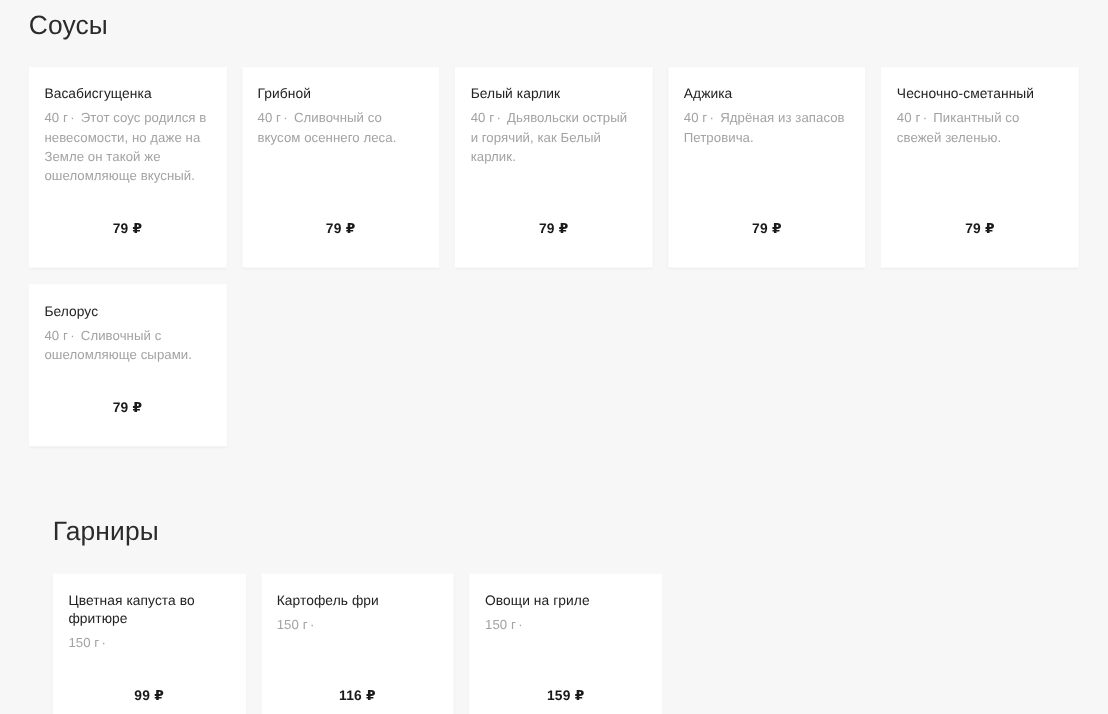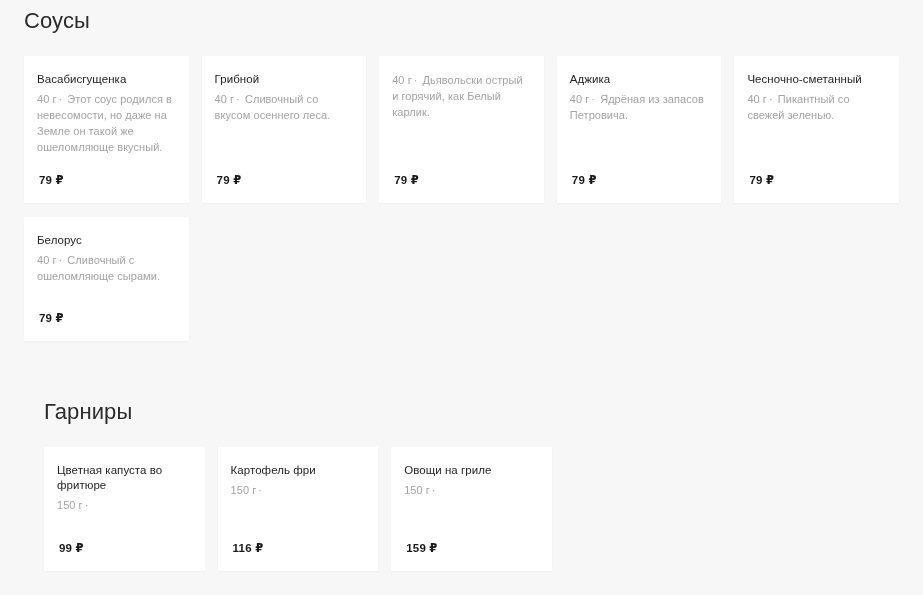--- a/index.html
+++ b/index.html
@@ -82,21 +82,22 @@
   .card-desc .weight { color: #a3a3a3; text-align: center; }
   .card-desc .dot { padding: 0 2px; }
 
   .card-spacer { flex: 1 1 auto; min-height: 16px; }
 
   .card-price {
     font-size: 11.5px;
     font-weight: 700;
     color: #1a1a1a;
     letter-spacing: 0.2px;
-    margin: 2px;
+    margin: 12px;
+    text-align: center;
   }
 
   .card-empty {
     background: transparent;
     box-shadow: none;
   }
 </style>
 </head>
 <body>
 
@@ -119,20 +120,21 @@
       <div class="card card-tall">
         <div class="card-title">Грибной</div>
         <div class="card-desc">
           <span class="weight">40 г</span><span class="dot">·</span> <span>Сливочный со вкусом осеннего леса.</span>
         </div>
         <div class="card-spacer"></div>
         <div class="card-price">79 ₽</div>
       </div>
 
       <div class="card card-tall">
+        <div class="card-title">Белый карлик</div>
         <div class="card-desc">
           <span class="weight">40 г</span><span class="dot">·</span> <span>Дьявольски острый и горячий, как Белый карлик.</span>
         </div>
         <div class="card-spacer"></div>
         <div class="card-price">79 ₽</div>
       </div>
 
       <div class="card card-tall">
         <div class="card-title">Аджика</div>
         <div class="card-desc">

